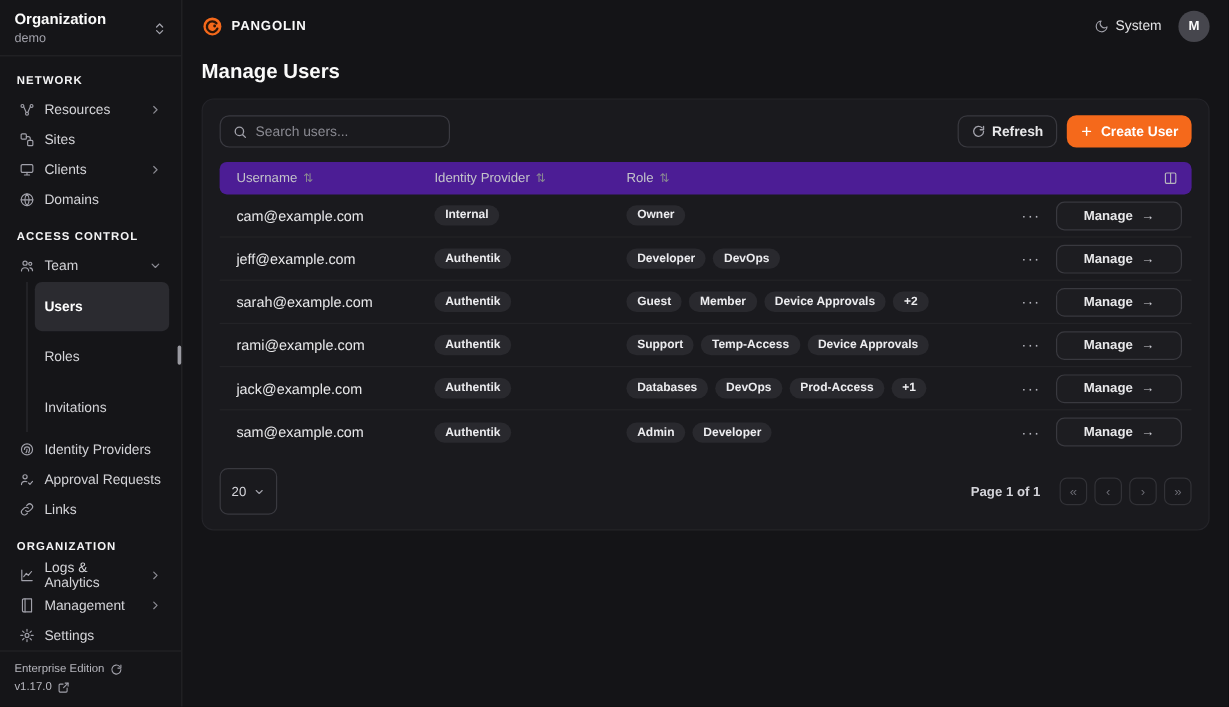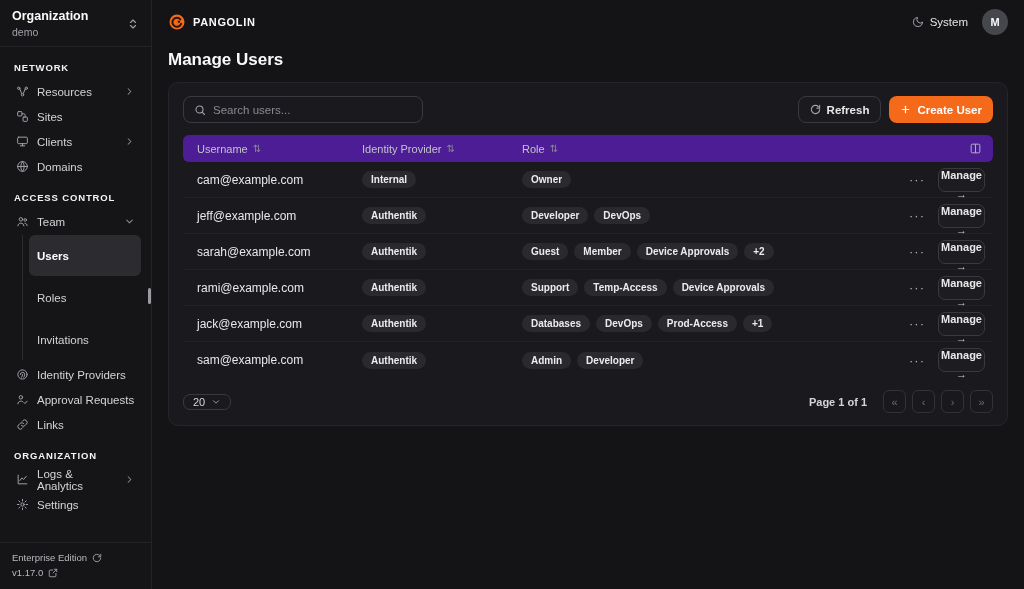--- a/index.html
+++ b/index.html
@@ -44,21 +44,21 @@
   .avatar { width:26px; height:26px; border-radius:50%; background:#46464d; color:#fafafa;
             font-size:11px; font-weight:700; display:flex; align-items:center; justify-content:center; cursor:pointer; }
 
   .page-head { padding:6px 16px 0; }
   .page-title { font-size:17px; font-weight:700; color:#fafafa; }
   .page-subtitle { font-size:11.5px; color:#9a9aa3; margin-top:4px; }
 
   .card { margin:12px 16px 0; background:#1a1a1e; border:1px solid #242429; border-radius:10px;
           padding:13px 14px 12px; }
   .toolbar { display:flex; align-items:center; justify-content:space-between; }
-  .search-box { display:flex; align-items:center; gap:7px; width:240px; height:27px;
+  .search-box { display:flex; align-items:center; gap:7px; width:192px; height:27px;
                 border:1px solid #3a3a41; border-radius:8px; padding:0 10px; color:#8a8a92; }
   .search-box input { background:transparent; border:none; outline:none; color:#e4e4e7;
                       font-size:11.5px; width:100%; font-family:"Liberation Sans",sans-serif; }
   .search-box input::placeholder { color:#8a8a92; }
   .toolbar-actions { display:flex; align-items:center; gap:8px; }
   .btn { display:flex; align-items:center; gap:6px; height:27px; padding:0 11px; border-radius:8px;
          font-size:11.5px; font-weight:600; cursor:pointer; border:1px solid transparent; }
   .btn-outline { background:#1b1b1f; border-color:#39393f; color:#e8e8ea; }
   .btn-primary { color:#ffffff; border:none; }
 
@@ -73,28 +73,28 @@
               color:#b5b5bd; border-radius:4px; cursor:pointer; }
   .t-row { height:36px; border-bottom:1px solid #232327; padding:0 8px 0 6px; }
   .t-row:last-child { border-bottom:none; }
   .cell { padding-left:8px; display:flex; align-items:center; gap:6px; min-width:0; }
   .cell-username { font-size:12px; color:#e8e8ea; }
   .badge { background:#29292e; color:#ececef; font-size:10px; font-weight:700; padding:3px 9px;
            border-radius:999px; white-space:nowrap; }
   .cell-actions { display:flex; align-items:center; justify-content:flex-end; gap:10px; }
   .dots-btn { color:#b5b5bd; font-size:13px; letter-spacing:1px; cursor:pointer; background:none;
               border:none; line-height:1; padding:2px 3px; }
-  .manage-btn { display:flex; align-items:center; gap:7px; height:24px; padding:0 2px;
+  .manage-btn { display:flex; align-items:center; gap:7px; height:24px; padding:0 22px;
                 background:#1d1d21; border:1px solid #39393f; border-radius:7px; color:#e8e8ea;
-                font-size:11px; font-weight:600; cursor:pointer;flex-direction:column; }
+                font-size:11px; font-weight:600; cursor:pointer; }
   .manage-arrow { font-size:11px; color:#c9c9cf; }
 
   .pager { display:flex; align-items:center; justify-content:space-between; margin-top:12px; }
   .page-size { display:flex; align-items:center; gap:6px; border:1px solid #39393f; border-radius:7px;
-               height:16px; padding:0 9px; font-size:11px; color:#d4d4da; cursor:pointer; }
+               height:39px; padding:0 9px; font-size:11px; color:#d4d4da; cursor:pointer; }
   .pager-right { display:flex; align-items:center; gap:10px; }
   .pager-label { font-size:11px; font-weight:600; color:#d4d4da; margin-right:6px; }
   .pager-btns { display:flex; align-items:center; gap:6px; }
   .pg-btn { width:23px; height:23px; display:flex; align-items:center; justify-content:center;
             border:1px solid #323237; border-radius:6px; color:#6b6b73; font-size:11px;
             background:#19191d; cursor:default; }
 </style>
 </head>
 <body>
 
@@ -219,20 +219,34 @@
         </div>
         <div class="nav-section-label">ORGANIZATION</div>
         <div class="nav-item">
           <span class="icon">
             <svg width="13" height="13" viewBox="0 0 24 24" fill="none" stroke="currentColor" stroke-width="1.8" stroke-linecap="round" stroke-linejoin="round">
               <path d="M4 4v16h16"></path>
               <path d="M7 14l4-5 3 3 5-6"></path>
             </svg>
           </span>
           <span>Logs &amp; Analytics</span>
+          <span class="icon trail">
+            <svg width="11" height="11" viewBox="0 0 24 24" fill="none" stroke="currentColor" stroke-width="2.2" stroke-linecap="round" stroke-linejoin="round">
+              <path d="M9 6l6 6-6 6"></path>
+            </svg>
+          </span>
+        </div>
+        <div class="nav-item">
+          <span class="icon">
+            <svg width="13" height="13" viewBox="0 0 24 24" fill="none" stroke="currentColor" stroke-width="1.8" stroke-linecap="round" stroke-linejoin="round">
+              <path d="M5 4a2 2 0 0 1 2-2h12v20H7a2 2 0 0 1-2-2z"></path>
+              <path d="M9 2v20"></path>
+            </svg>
+          </span>
+          <span>Management</span>
           <span class="icon trail">
             <svg width="11" height="11" viewBox="0 0 24 24" fill="none" stroke="currentColor" stroke-width="2.2" stroke-linecap="round" stroke-linejoin="round">
               <path d="M9 6l6 6-6 6"></path>
             </svg>
           </span>
         </div>
         <div class="nav-item">
           <span class="icon">
             <svg width="13" height="13" viewBox="0 0 24 24" fill="none" stroke="currentColor" stroke-width="1.8" stroke-linecap="round" stroke-linejoin="round">
               <circle cx="12" cy="12" r="3"></circle>

